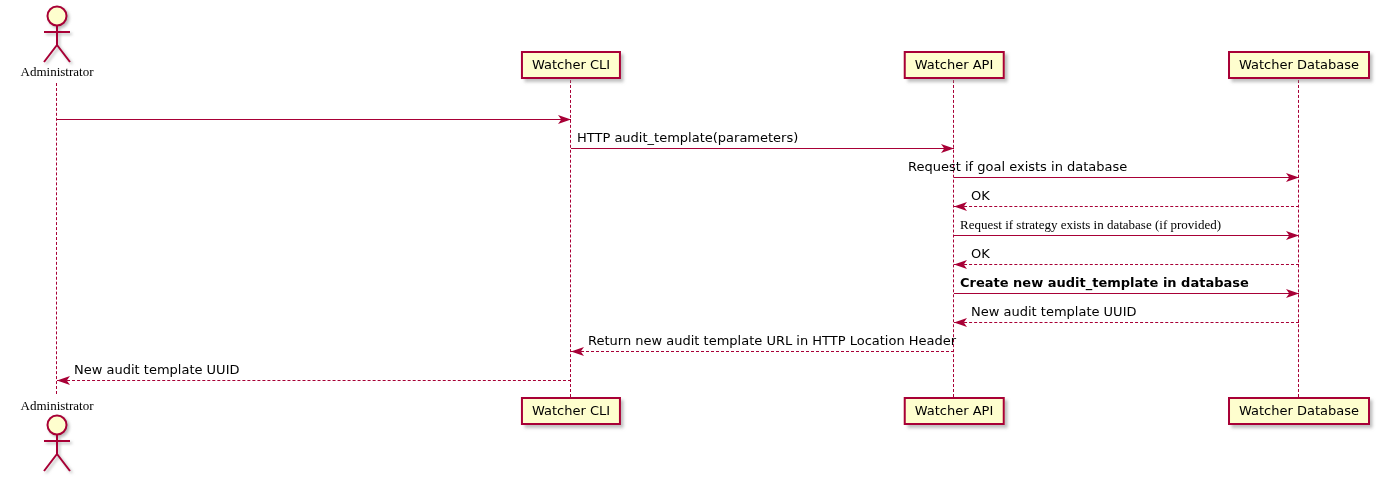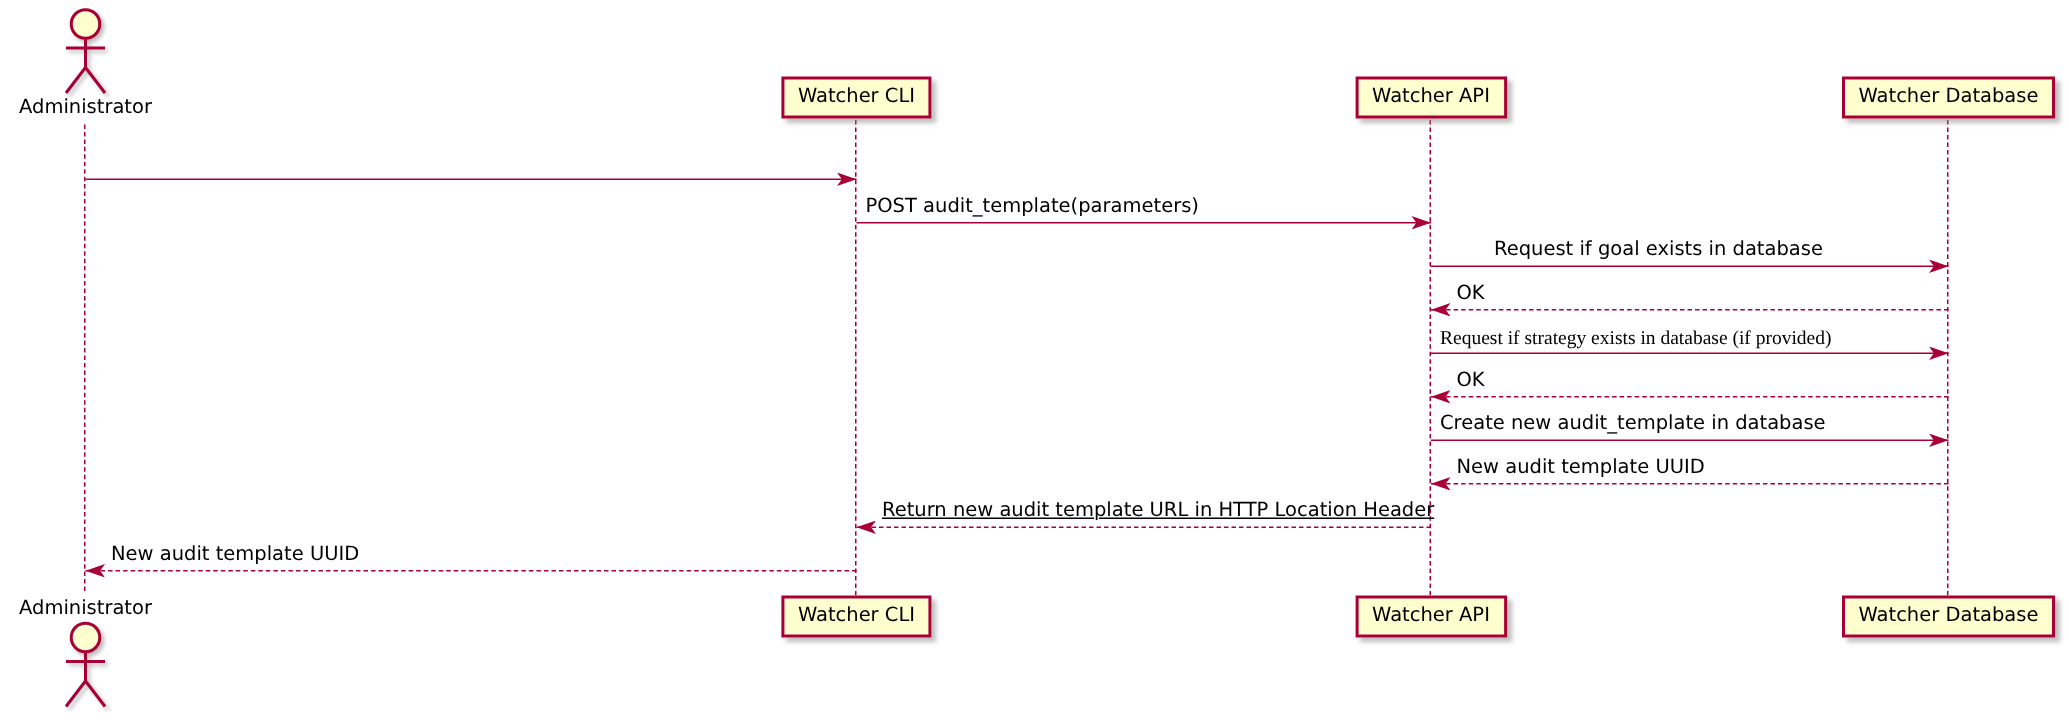--- a/index.html
+++ b/index.html
@@ -27,20 +27,21 @@
   }
   .actor-svg{
     position:absolute;
     filter:drop-shadow(2.5px 2.5px 1.5px rgba(140,140,140,0.6));
   }
   .actor-label{
     position:absolute;
     transform:translateX(-50%);
     white-space:nowrap;
     line-height:15px;
+    font-family:Liberation Serif, serif;
   }
   .msg-line{position:absolute;height:0;}
   .msg-line.solid{border-top:1px solid #A80036;}
   .msg-line.dashed{border-top:1px dashed #A80036;}
   .arrowhead{
     position:absolute;width:13px;height:9px;background:#A80036;
   }
   .arrowhead.right{clip-path:polygon(0 0, 100% 50%, 0 100%, 25% 50%);}
   .arrowhead.left{clip-path:polygon(100% 0, 0 50%, 100% 100%, 75% 50%);}
   .msg-label{
@@ -54,42 +55,42 @@
 
 <div id="canvas">
     <div class="lifeline" style="left: 56px; top: 83px; height: 311px;"></div>
     <div class="lifeline" style="left: 570px; top: 80px; height: 317px;"></div>
     <div class="lifeline" style="left: 953px; top: 80px; height: 317px;"></div>
     <div class="lifeline" style="left: 1298px; top: 80px; height: 317px;"></div>
     <div class="msg-line solid" style="left: 57px; top: 119px; width: 514px;"></div>
     <div class="arrowhead right" style="top: 115px; left: 558px;"></div>
     <div class="msg-line solid" style="left: 571px; top: 148px; width: 383px;"></div>
     <div class="arrowhead right" style="top: 144px; left: 941px;"></div>
-    <div class="msg-label" style="left: 577px; top: 130px;">POST audit_template(parameters)</div>
+    <div class="msg-label" style="left: 577px; top: 130px;">HTTP audit_template(parameters)</div>
     <div class="msg-line solid" style="left: 954px; top: 177px; width: 345px;"></div>
     <div class="arrowhead right" style="top: 173px; left: 1286px;"></div>
-    <div class="msg-label" style="left: 996px; top: 159px; text-align: center;">Request if goal exists in database</div>
+    <div class="msg-label" style="left: 908px; top: 159px; text-align: center;">Request if goal exists in database</div>
     <div class="msg-line dashed" style="left: 954px; top: 206px; width: 345px;"></div>
     <div class="arrowhead left" style="top: 202px; left: 954px;"></div>
     <div class="msg-label" style="left: 971px; top: 188px;">OK</div>
     <div class="msg-line solid" style="left: 954px; top: 235px; width: 345px;"></div>
     <div class="arrowhead right" style="top: 231px; left: 1286px;"></div>
     <div class="msg-label" style="left: 960px; top: 217px; font-family: Liberation Serif, serif;">Request if strategy exists in database (if provided)</div>
     <div class="msg-line dashed" style="left: 954px; top: 264px; width: 345px;"></div>
     <div class="arrowhead left" style="top: 260px; left: 954px;"></div>
     <div class="msg-label" style="left: 971px; top: 246px;">OK</div>
     <div class="msg-line solid" style="left: 954px; top: 293px; width: 345px;"></div>
     <div class="arrowhead right" style="top: 289px; left: 1286px;"></div>
-    <div class="msg-label" style="left: 960px; top: 275px;">Create new audit_template in database</div>
+    <div class="msg-label" style="left: 960px; top: 275px; font-weight: bold;">Create new audit_template in database</div>
     <div class="msg-line dashed" style="left: 954px; top: 322px; width: 345px;"></div>
     <div class="arrowhead left" style="top: 318px; left: 954px;"></div>
     <div class="msg-label" style="left: 971px; top: 304px;">New audit template UUID</div>
     <div class="msg-line dashed" style="left: 571px; top: 351px; width: 383px;"></div>
     <div class="arrowhead left" style="top: 347px; left: 571px;"></div>
-    <div class="msg-label" style="left: 588px; top: 333px; text-decoration: underline;">Return new audit template URL in HTTP Location Header</div>
+    <div class="msg-label" style="left: 588px; top: 333px;">Return new audit template URL in HTTP Location Header</div>
     <div class="msg-line dashed" style="left: 57px; top: 380px; width: 514px;"></div>
     <div class="arrowhead left" style="top: 376px; left: 57px;"></div>
     <div class="msg-label" style="left: 74px; top: 362px;">New audit template UUID</div>
     <svg width="46" height="60" viewBox="0 0 46 60" class="actor-svg" style="left: 34px; top: 5px;">
       <circle cx="23" cy="11" r="9.5" fill="#FEFECE" stroke="#A80036" stroke-width="2"></circle>
       <path d="M23 20.5 V40 M10 27 H36 M23 40 L10 57 M23 40 L36 57" fill="none" stroke="#A80036" stroke-width="2"></path>
     </svg>
     <div class="actor-label" style="left: 57px; top: 64px;">Administrator</div>
     <div class="actor-label" style="left: 57px; top: 398px;">Administrator</div>
     <svg width="46" height="60" viewBox="0 0 46 60" class="actor-svg" style="left: 34px; top: 414px;">

